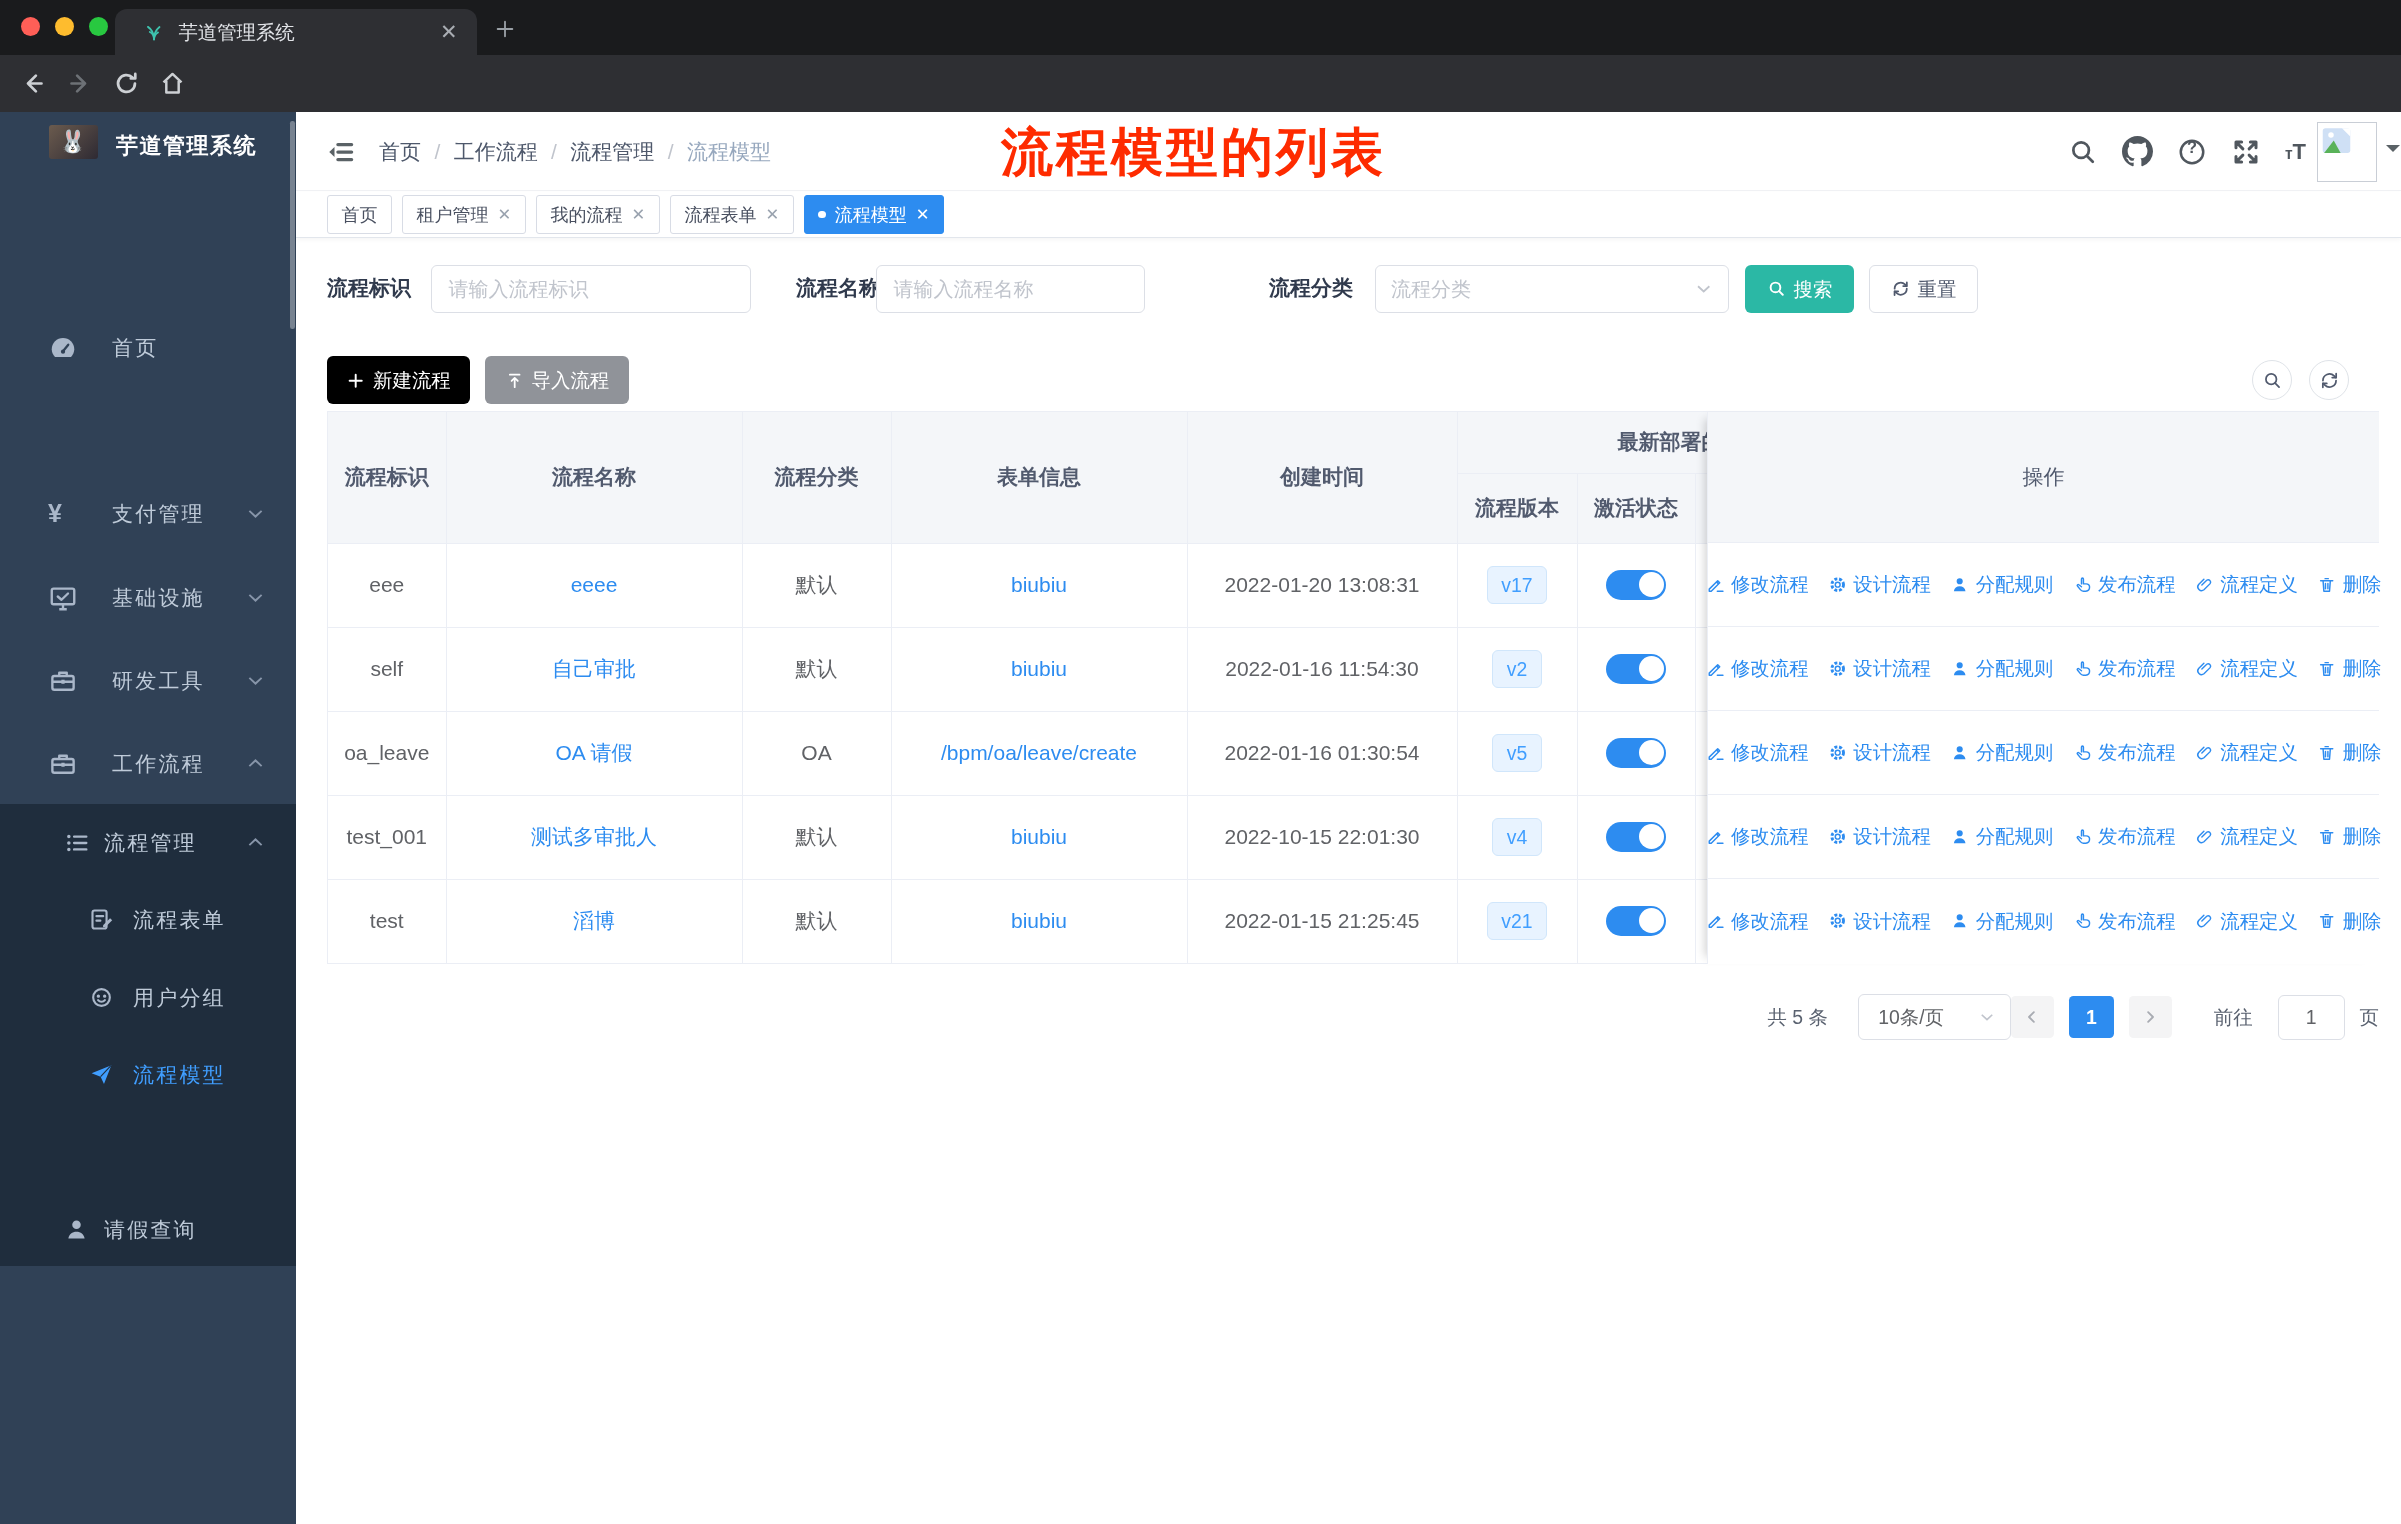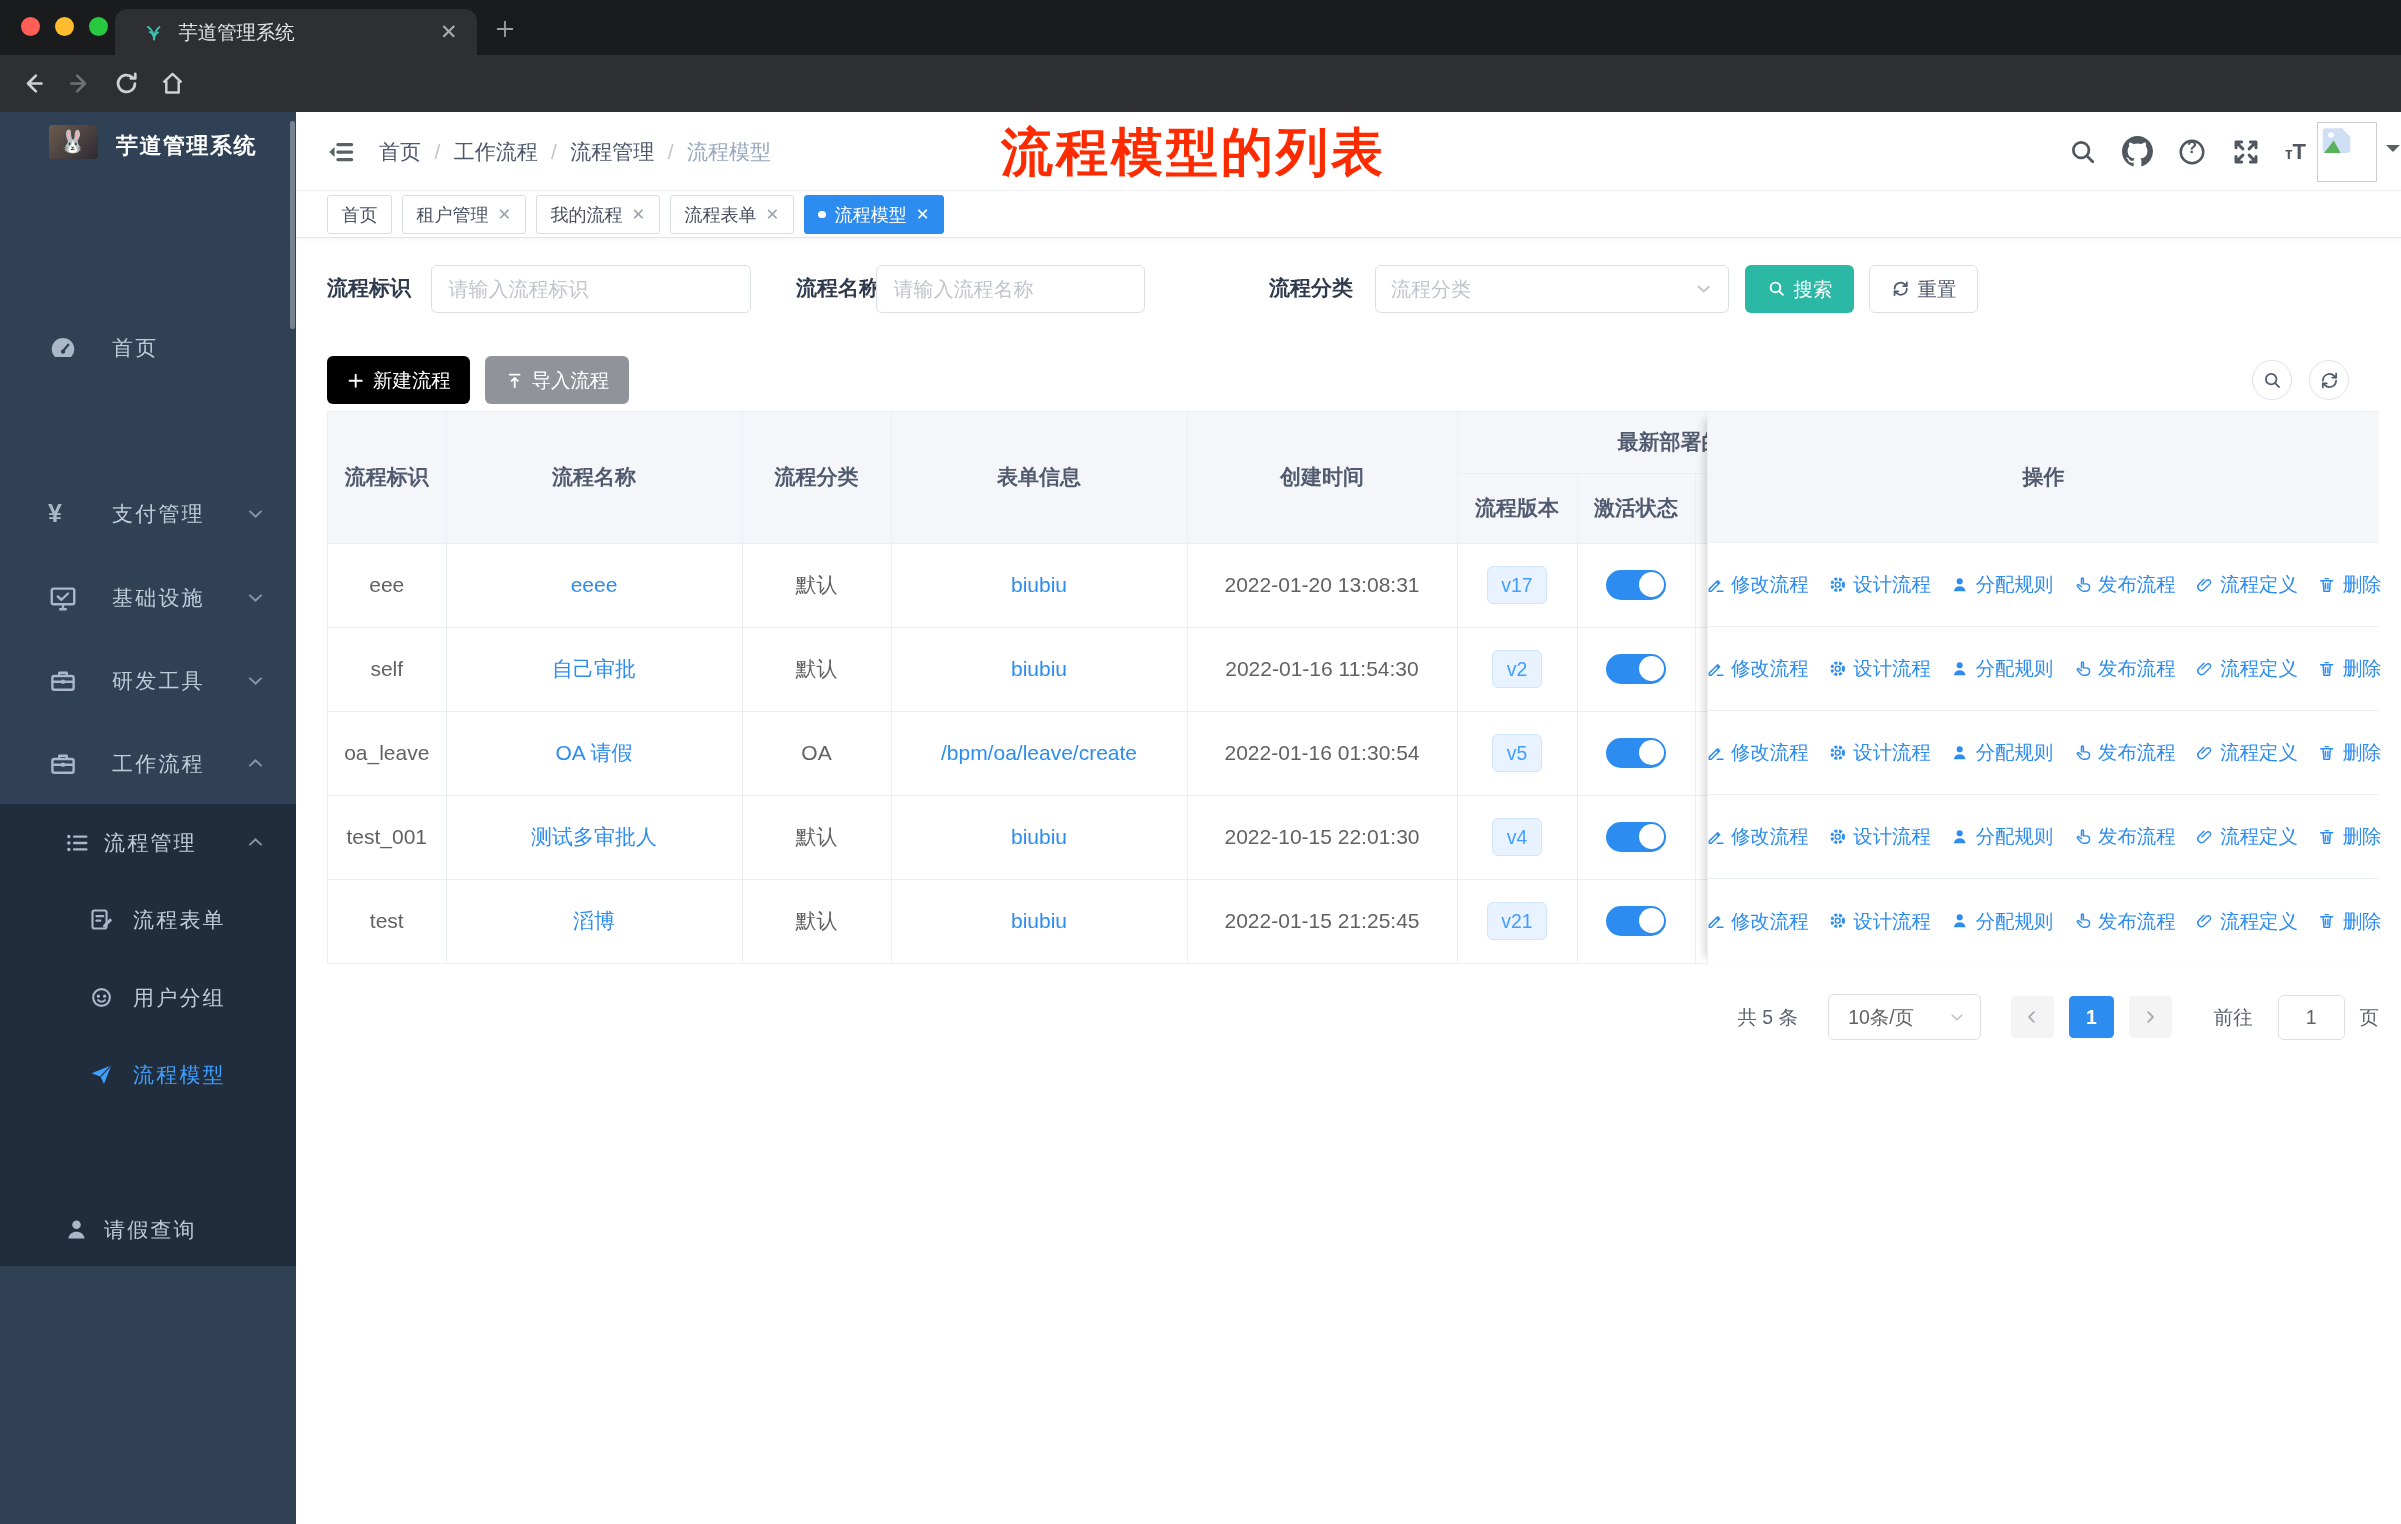--- a/index.html
+++ b/index.html
@@ -95,29 +95,29 @@
   .grid th, .grid td { border-right:0.7px solid #ebeef5; border-bottom:0.7px solid #ebeef5; text-align:center; vertical-align:middle; font-size:21px; }
   .grid th { background:#f4f6f9; color:#515a6e; font-weight:600; }
   .grid tr.h1 th { height:61px; }
   .grid tr.h2 th { height:70px; }
   .grid td { height:84px; color:#606266; }
   .cell-link { color:#2d8cf0; text-decoration:none; }
   .vtag { display:inline-block; padding:6.7px 13.4px; background:#e8f3ff; border:0.7px solid #d0e6fb; border-radius:6px; color:#409eff; font-size:19.4px; }
   .switch { display:inline-block; width:60px; height:30px; border-radius:15px; background:#2d8cf0; position:relative; vertical-align:middle; }
   .switch i { position:absolute; right:2.2px; top:2.2px; width:25px; height:25px; border-radius:50%; background:#fff; }
   .fixed-col { position:absolute; left:1379px; top:0; width:672px; height:552px; background:#fff; box-shadow:-9px 0 9px -7.4px rgba(0,0,0,.18); border-left:0.7px solid #ebeef5; }
-  .ops-head { height:131px; background:#f4f6f9; border-bottom:0.7px solid #ebeef5; display:flex; align-items:center; justify-content:center; font-size:21px; font-weight:700; color:#515a6e; }
+  .ops-head { height:131px; background:#f4f6f9; border-bottom:0.7px solid #ebeef5; display:flex; align-items:center; justify-content:center; font-size:21px; font-weight:400; color:#515a6e; }
   .ops-row { height:84px; border-bottom:0.7px solid #ebeef5; display:flex; align-items:center; justify-content:center; gap:19.4px; }
   .ops-row:last-child { border-bottom:none; }
   .op-link { display:flex; align-items:center; gap:6px; color:#2d8cf0; font-size:19.4px; text-decoration:none; white-space:nowrap; }
 
   
   .pager { position:absolute; left:31px; top:881px; width:2052px; height:48px; display:flex; align-items:center; justify-content:flex-end; font-size:19.4px; color:#5a6270; }
   .pg-total { margin-right:30px; }
-  .pg-size { width:153px; height:46px; border:0.7px solid #dcdfe6; border-radius:6px; display:flex; align-items:center; justify-content:space-between; padding:0 13.4px 0 19.4px; margin-right:30px; color:#606266; }
+  .pg-size { width:153px; height:46px; border:0.7px solid #dcdfe6; border-radius:6px; display:flex; align-items:center; justify-content:space-between; padding:0 13.4px 0 19.4px; color:#606266; }
   .pg-btn { width:43px; height:42px; border-radius:4.5px; background:#f4f4f5; color:#a8abb2; display:flex; align-items:center; justify-content:center; }
   .pg-page { width:45px; height:42px; border-radius:4.5px; background:#2d8cf0; color:#fff; display:flex; align-items:center; justify-content:center; font-weight:600; margin:0 15px; }
   .pg-next { margin-right:42px; }
   .pg-goto { margin-right:25px; }
   .pg-input { width:67px; height:45px; border:0.7px solid #dcdfe6; border-radius:6px; text-align:center; font-size:19.4px; color:#606266; margin-right:15px; font-family:inherit; }
 </style>
 </head>
 <body>
 
 <div class="tabstrip">

